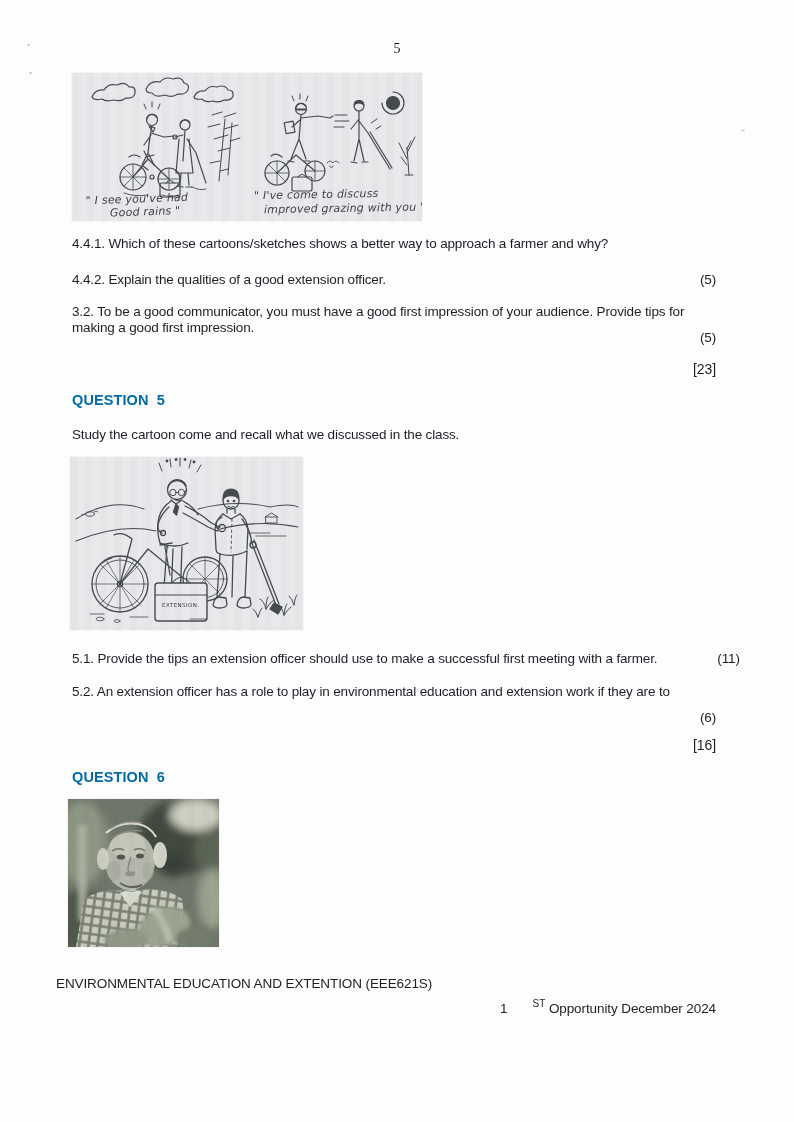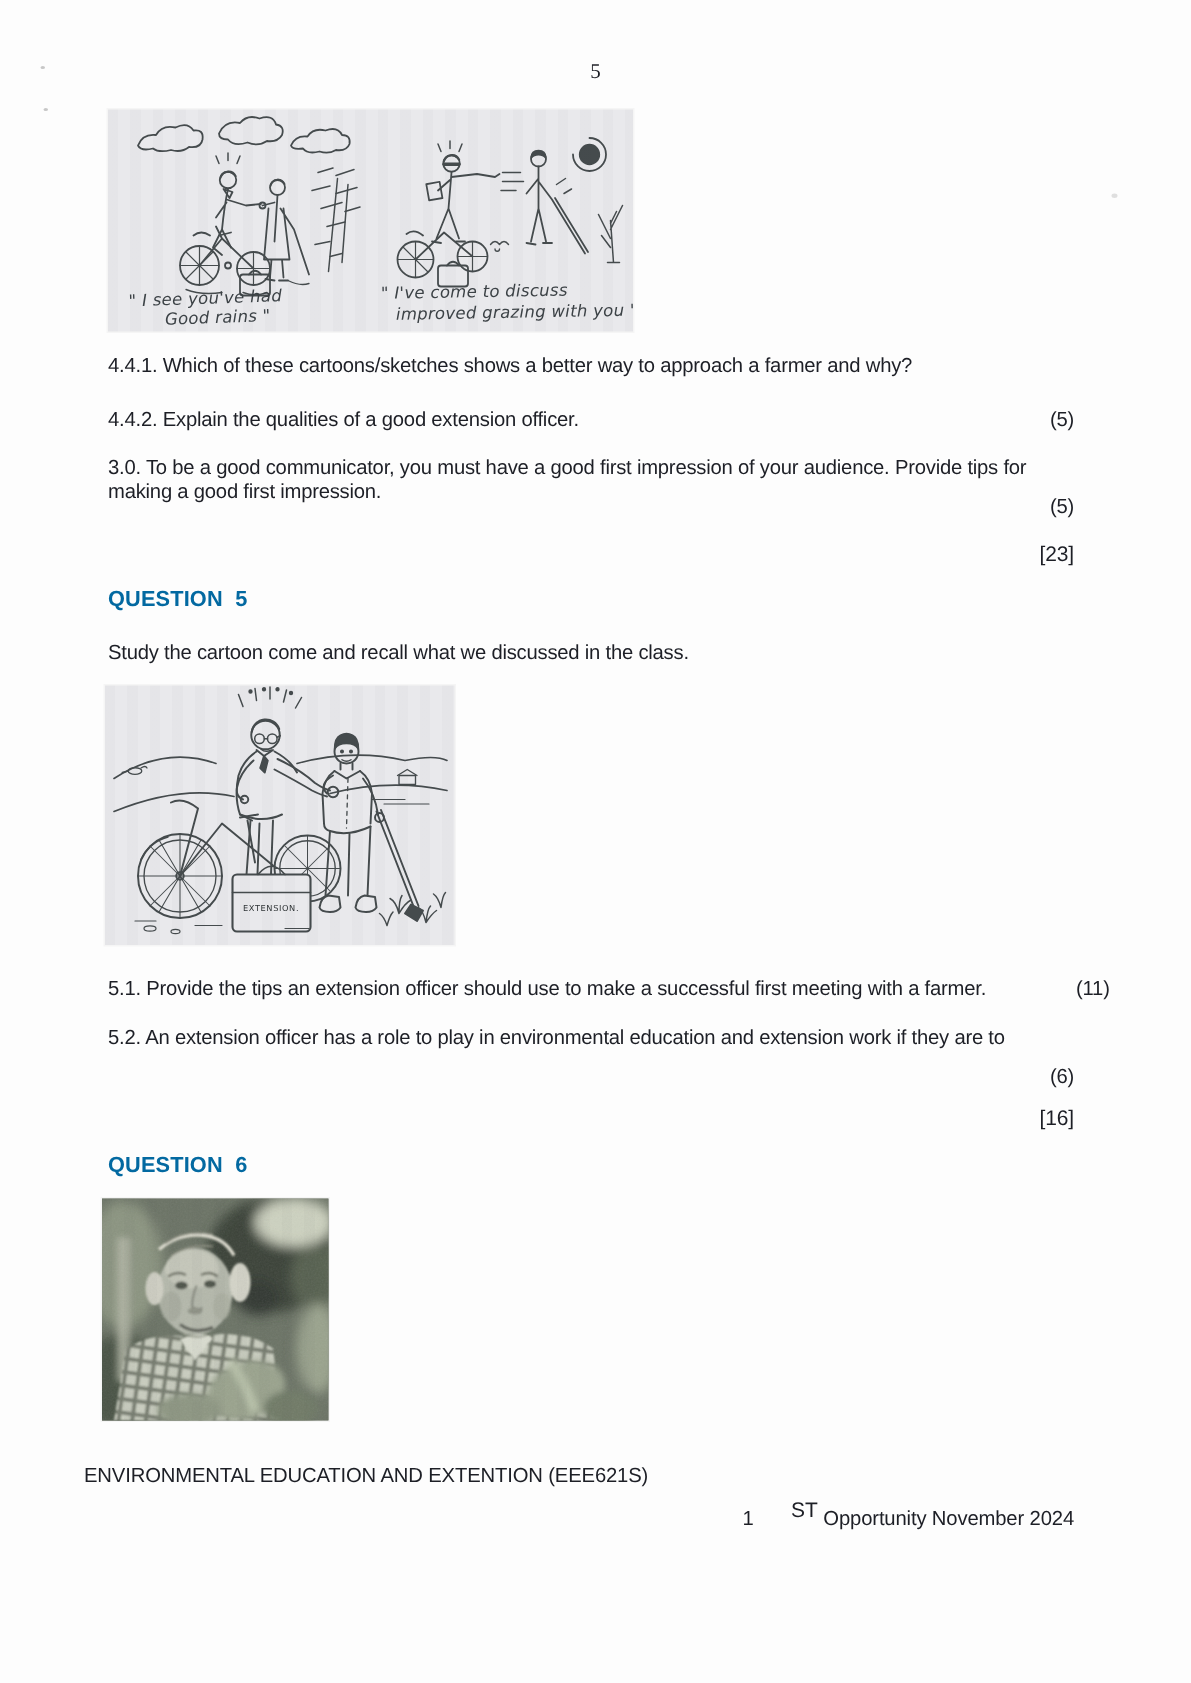--- a/index.html
+++ b/index.html
@@ -48,21 +48,21 @@
     position:absolute; left:72px; font-size:14.5px; font-weight:700;
     letter-spacing:0.1px; color:#0369a1;
   }
   .footer-course {
     position:absolute; left:56px; top:976px; font-size:13.5px; letter-spacing:-0.1px;
   }
   .footer-opp {
     position:absolute; left:72px; top:998px; width:644px; text-align:right;
     font-size:13.5px; letter-spacing:-0.1px;
   }
-  .footer-opp sup { font-size:14px; letter-spacing:0;margin-left:25px; }
+  .footer-opp sup { font-size:10px; letter-spacing:0;margin-left:25px; }
 
   .sketch text {
     font-family:"DejaVu Sans", sans-serif; font-style:italic;
     font-size:11px; fill:#3c4246; letter-spacing:0.2px;
   }
   .sketch .tiny { font-size:5.5px; font-style:normal; letter-spacing:0.4px; fill:#2f3436; }
 </style>
 </head>
 <body>
 
@@ -154,21 +154,21 @@
   </div>
 
   <div class="q" style="top:272px">
     <span class="row">
       <span>4.4.2. Explain the qualities of a good extension officer.</span>
       <span class="marks">(5)</span>
     </span>
   </div>
 
   <div class="q" style="top:304px">
-    <span class="ln">3.0. To be a good communicator, you must have a good first impression of your audience. Provide tips for</span>
+    <span class="ln">3.2. To be a good communicator, you must have a good first impression of your audience. Provide tips for</span>
     <span class="ln">making a good first impression.</span>
     <span class="marks-abs">(5)</span>
   </div>
 
   <div class="total" style="top:361px">[23]</div>
 
   <div class="heading" style="top:392px">QUESTION&nbsp; 5</div>
   <div class="q" style="top:427px">
     <span class="ln">Study the cartoon come and recall what we discussed in the class.</span>
   </div>
@@ -334,15 +334,15 @@
         <ellipse cx="96" cy="128" rx="27" ry="19" fill="#9aa38d" transform="rotate(-18 96 128)"></ellipse>
         <ellipse cx="58" cy="141" rx="21" ry="11" fill="#8d9682"></ellipse>
         <path d="M86,108 Q96,124 102,142" stroke="#b9c2aa" stroke-width="6" fill="none"></path>
         <ellipse cx="126" cy="140" rx="18" ry="12" fill="#707a66"></ellipse>
       </g>
       <rect width="151" height="148" filter="url(#grain)" opacity="0.5"></rect>
     </svg>
   </figure>
 
   <div class="footer-course">ENVIRONMENTAL EDUCATION AND EXTENTION (EEE621S)</div>
-  <div class="footer-opp"><span>1</span><sup>ST</sup><span> Opportunity November 2024</span></div>
+  <div class="footer-opp"><span>1</span><sup>ST</sup><span> Opportunity December 2024</span></div>
 
 </div>
 
 </body></html>

